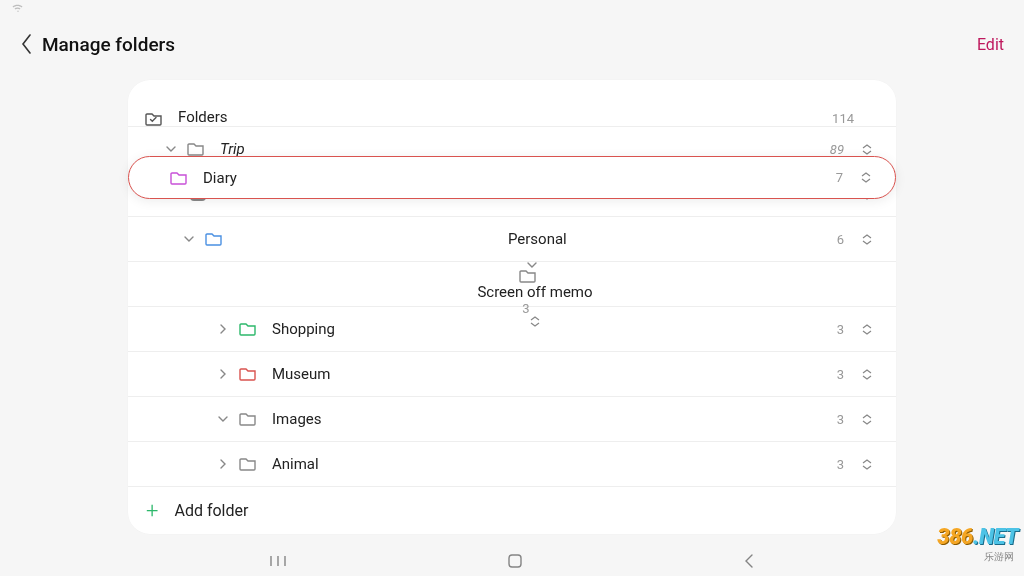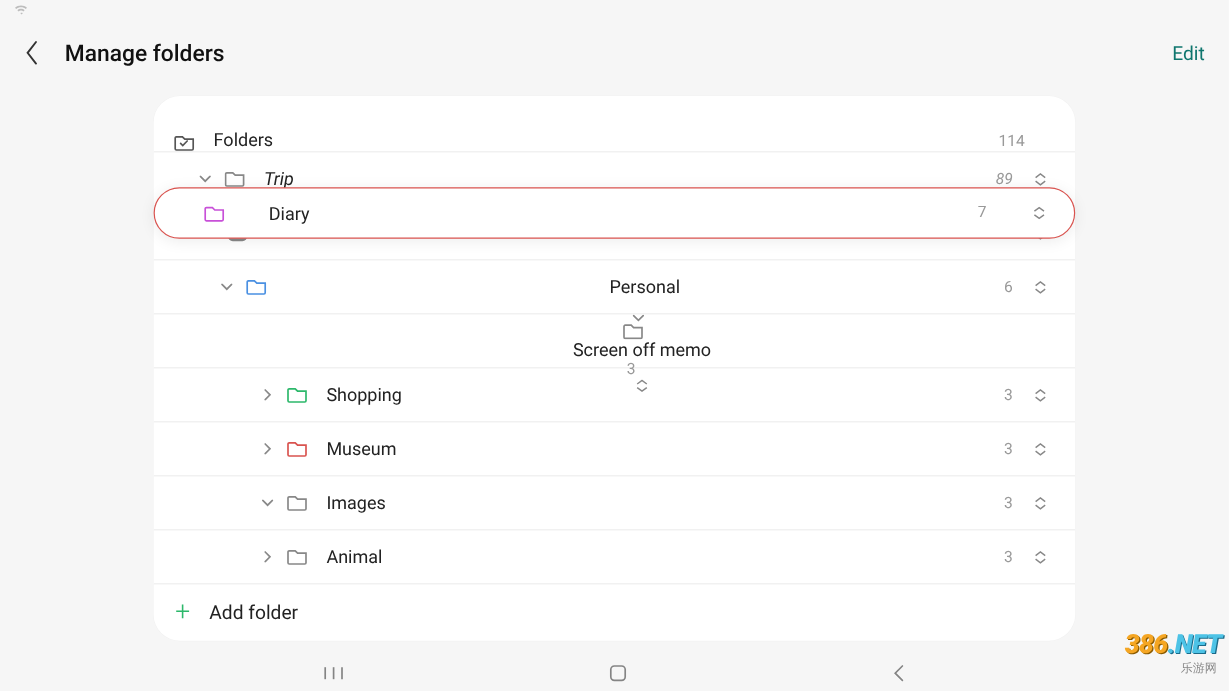--- a/index.html
+++ b/index.html
@@ -2,24 +2,24 @@
 <html><head>
 <meta charset="utf-8">
 <style>
 * { margin: 0; padding: 0; box-sizing: border-box; font-family: -apple-system, BlinkMacSystemFont, "Segoe UI", Roboto, sans-serif; }
 body { width: 1024px; height: 576px; background: #f6f6f6; position: relative; overflow: hidden; }
 
 .status-bar { height: 16px; display: flex; align-items: center; padding: 0 12px; }
 .wifi-icon { width: 12px; height: 12px; opacity: 0.35; }
 
 .header { display: flex; align-items: center; justify-content: space-between; height: 56px; padding: 0 16px; }
-.header-left { display: flex; align-items: center; gap: 16px; }
+.header-left { display: flex; align-items: center; gap: 4px; }
 .back-btn { background: none; border: none; cursor: pointer; padding: 4px; }
 .title { font-size: 19px; font-weight: 500; color: #111; }
-.edit-btn { background: none; border: none; font-size: 16px; color: #0f766e; cursor: pointer; padding: 6px 4px; }
+.edit-btn { background: none; border: none; font-size: 16px; color: #be185d; cursor: pointer; padding: 6px 4px; }
 
 .card { background: #fff; border-radius: 22px; margin: 8px 128px 0 128px; overflow: hidden; box-shadow: 0 0 0 0.5px rgba(0,0,0,0.02); }
 .row { display: flex; align-items: center; height: 45px; padding: 0 24px 0 16px; border-top: 1px solid #eee; }
 .row:first-child { border-top: none; height: 46px; }
 .row .chev { width: 18px; display: flex; justify-content: center; margin-right: 6px; }
 .row .folder-ico { width: 20px; display: flex; justify-content: center; margin-right: 14px; }
 .row .label { font-size: 15px; color: #222; flex: 1; }
 .row .count { font-size: 13px; color: #999; margin-right: 18px; }
 .row .sort { display: flex; flex-direction: column; gap: 1px; cursor: pointer; }
 
@@ -32,21 +32,21 @@
 
 .spacer-row { height: 45px; border-top: 1px solid #eee; display: flex; align-items: center; padding: 0 24px 0 62px; }
 .spacer-icon { width: 16px; height: 14px; background: #888; border-radius: 2px 2px 4px 4px; position: relative; }
 .spacer-row .count { margin-left: auto; font-size: 13px; color: #999; margin-right: 18px; }
 .spacer-row .sort { display: flex; flex-direction: column; gap: 1px; }
 
 .add-row { display: flex; align-items: center; height: 48px; padding: 0 24px 0 18px; border-top: 1px solid #eee; cursor: pointer; }
 .add-row .plus { color: #2db86b; font-size: 22px; font-weight: 300; margin-right: 16px; }
 .add-row .label { font-size: 16px; color: #222; }
 
-.floating { position: absolute; left: 128px; right: 128px; top: 156px; height: 43px; background: #fff; border: 1.5px solid #d9534f; border-radius: 22px; display: flex; align-items: center; padding: 0 24px 0 40px; box-shadow: 0 2px 12px rgba(0,0,0,0.08); gap: 21px; }
+.floating { position: absolute; left: 128px; right: 128px; top: 156px; height: 43px; background: #fff; border: 1.5px solid #d9534f; border-radius: 22px; display: flex; align-items: center; padding: 0 24px 0 40px; box-shadow: 0 2px 12px rgba(0,0,0,0.08); }
 .floating .folder-ico { width: 20px; display: flex; justify-content: center; margin-right: 14px; }
 .floating .label { font-size: 15px; color: #222; flex: 1; }
 .floating .count { font-size: 13px; color: #999; margin-right: 18px; }
 .floating .sort { display: flex; flex-direction: column; gap: 1px; }
 
 .nav-bar { position: absolute; bottom: 0; left: 0; right: 0; height: 30px; display: flex; justify-content: center; align-items: center; gap: 220px; }
 .nav-btn { background: none; border: none; cursor: pointer; opacity: 0.7; }
 
 .watermark { position: absolute; right: 6px; bottom: 26px; font-family: Arial, sans-serif; font-weight: 900; font-style: italic; font-size: 22px; letter-spacing: -0.5px; }
 .watermark .a { color: #f5a623; text-shadow: 1px 1px 0 #8a5a00; }

